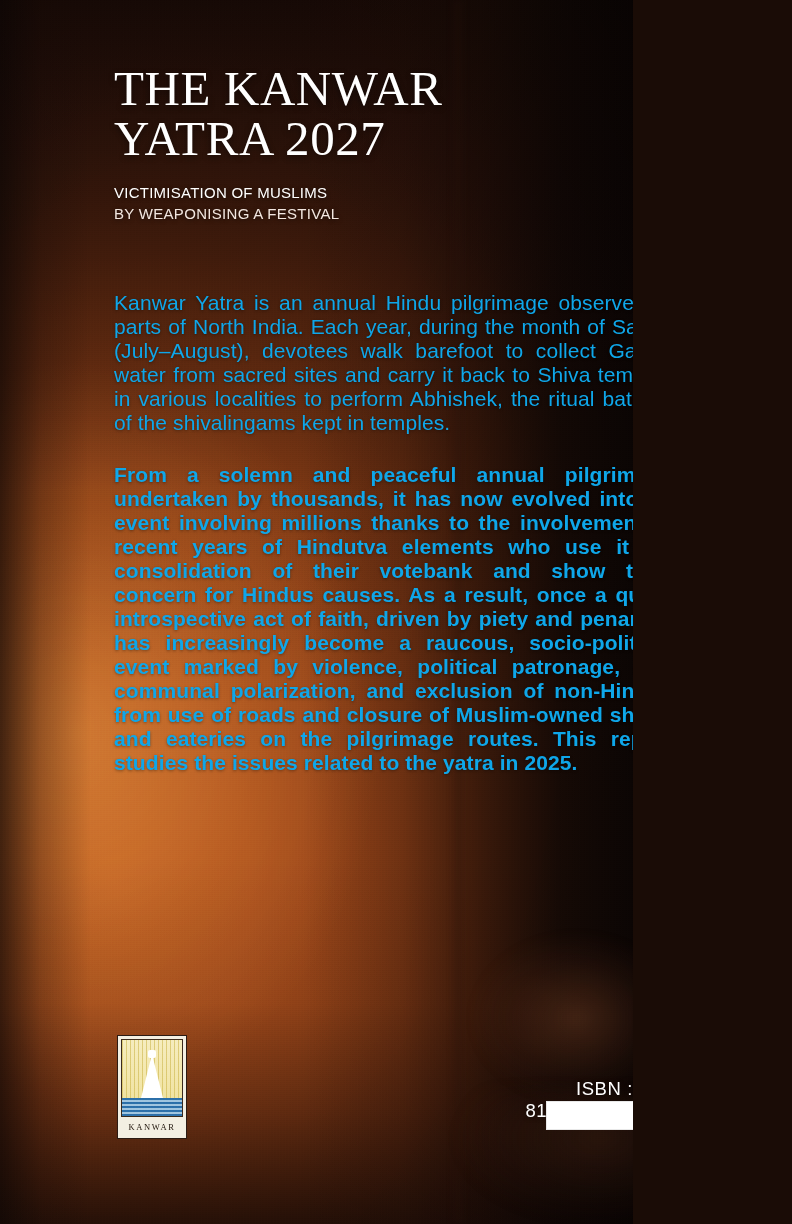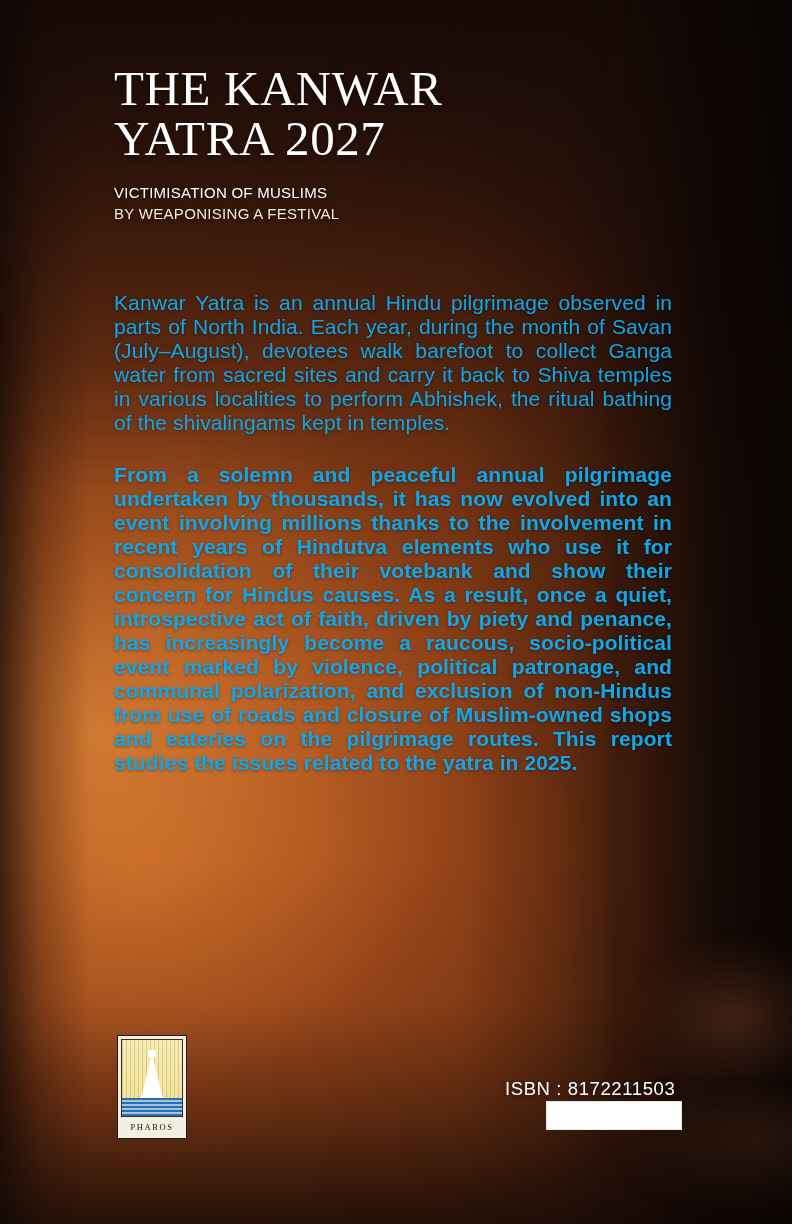--- a/index.html
+++ b/index.html
@@ -6,21 +6,21 @@
   html, body {
     width: 792px;
     height: 1224px;
     overflow: hidden;
     background: #1a0c06;
     font-family: "Liberation Sans", sans-serif;
   }
 
   #page {
     position: relative;
-    width: 792px;
+    width: 633px;
     height: 1224px;
     overflow: hidden;
     background: #2b1109;
   }
 
   
   .bg-base {
     position: absolute;
     inset: 0;
     background:
@@ -289,21 +289,21 @@
     </div>
 
     <div class="logo">
       <div class="logo-inner">
         <div class="logo-sky"></div>
         <div class="logo-rays"></div>
         <div class="logo-tower-top"></div>
         <div class="logo-tower"></div>
         <div class="logo-sea"></div>
       </div>
-      <div class="logo-caption">PHAROS</div>
+      <div class="logo-caption">KANWAR</div>
     </div>
 
     <div class="isbn">ISBN : 8172211503</div>
     <div class="barcode"></div>
 
   </div>
 
   <div class="grain"></div>
 </div>
 

